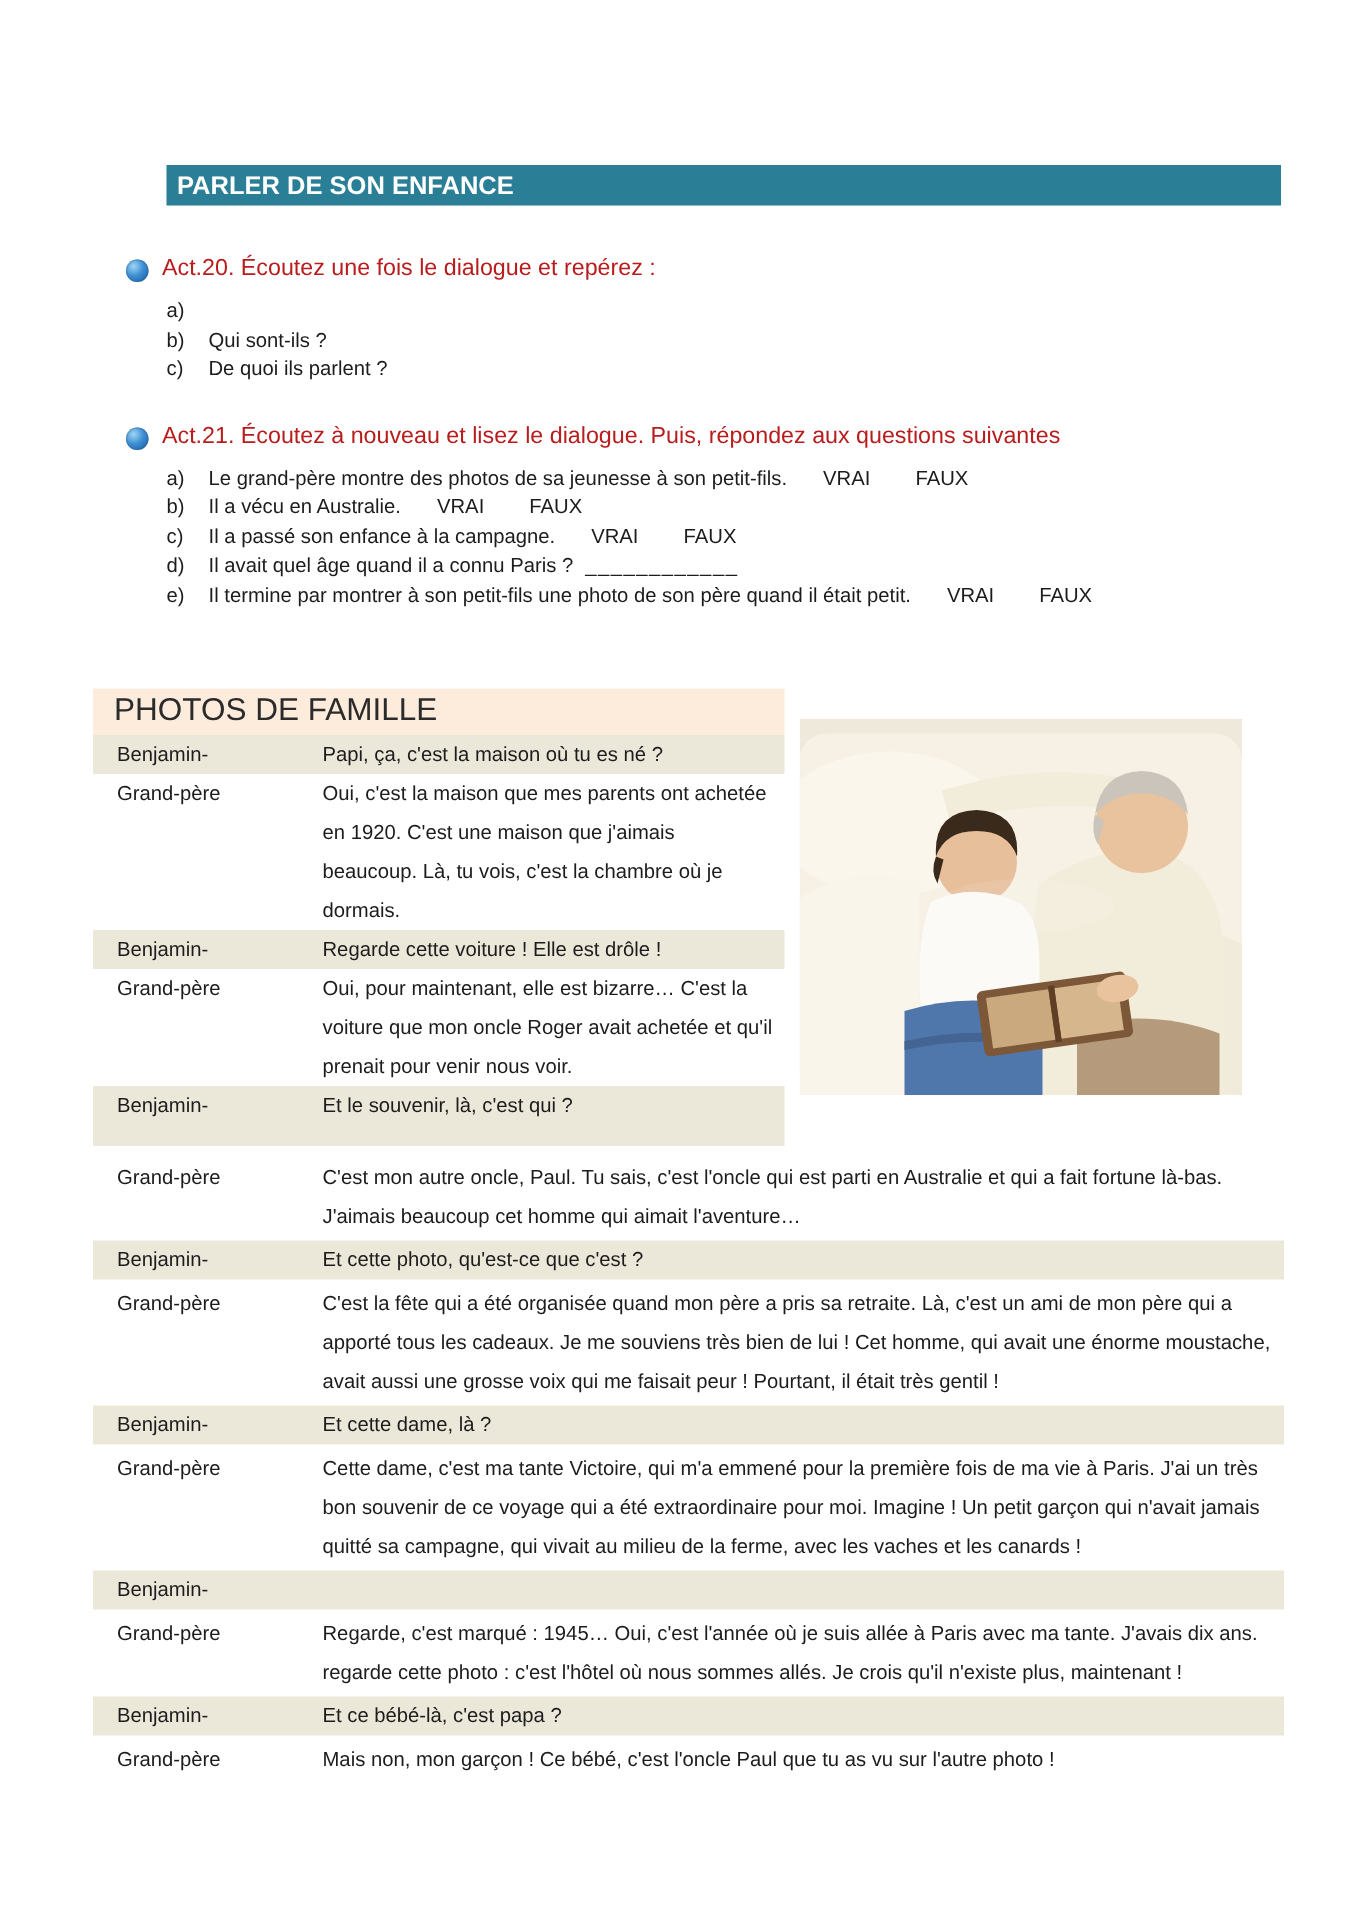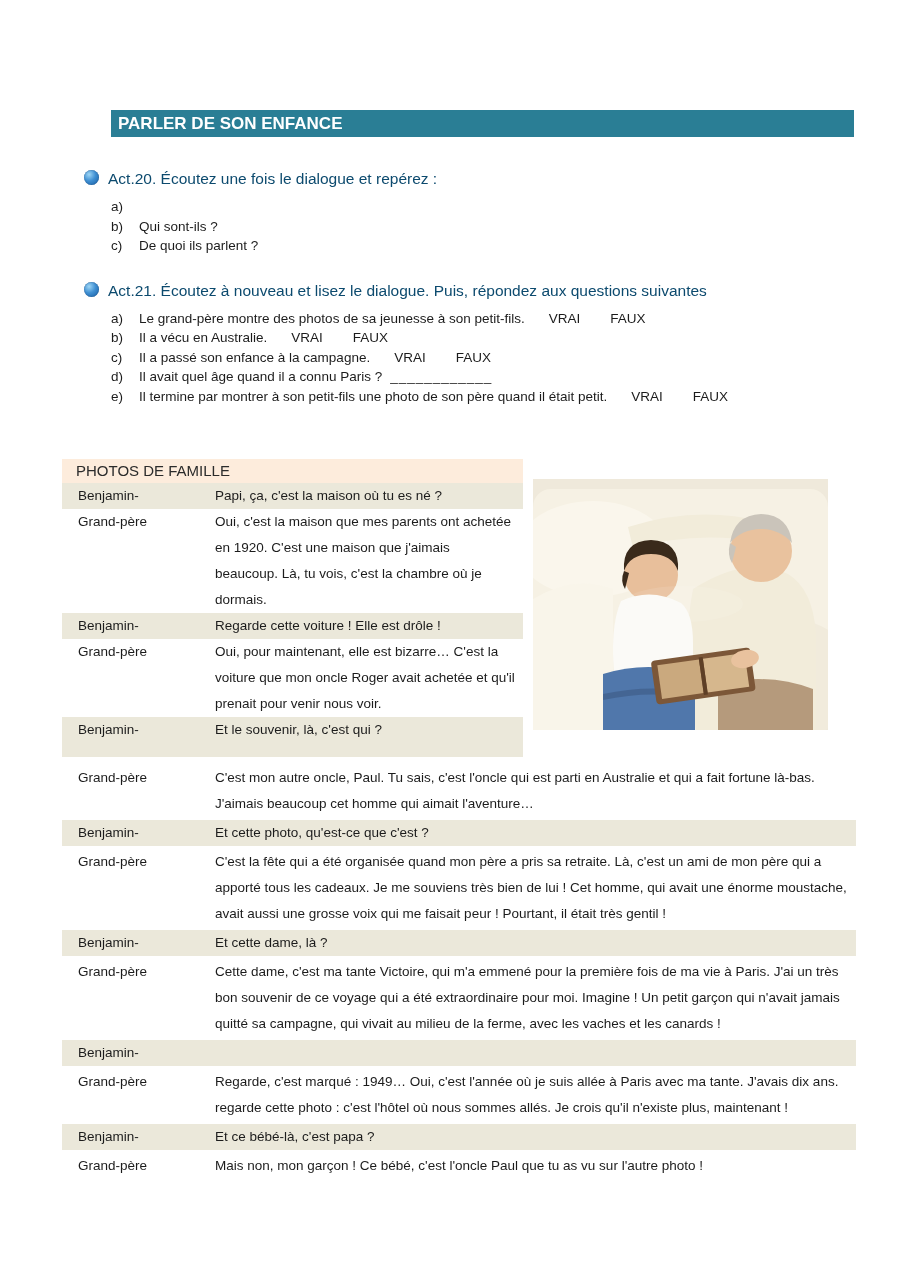--- a/index.html
+++ b/index.html
@@ -28,24 +28,24 @@
   }
 
   
   .activities {
     position:absolute;
     left:84px; top:170px;
     width:760px;
   }
   .act-heading {
     display:flex;
-    align-items:flex-start;
+    align-items:flex-end;
     gap:9px;
     font-size:15.5px;
-    color:#0c4a6e;
+    color:#b91c1c;
   }
   .audio-icon {
     width:15px; height:15px;
     border-radius:50%;
     background:radial-gradient(circle at 34% 30%, #9ed6f5 0%, #3f8fd2 45%, #155a9e 100%);
     box-shadow:inset 0 0 1px #0c3f73;
     flex-shrink:0;
   }
   .items { margin:9px 0 0 27px; }
   .item {
@@ -63,21 +63,21 @@
 
   
   .dialogue {
     position:absolute;
     left:62px; top:459px;
     width:794px;
   }
   .dlg-heading {
     width:447px;
     background:#fdecdc;
-    font-size:15px;
+    font-size:21px;
     color:#2b2b2b;
     padding:3px 0 4px 14px;
   }
   .row {
     display:flex;
     font-size:13.5px;
     line-height:26px;
   }
   .row.narrow { width:461px; }
   .row.wide   { width:794px; margin-top:3px; }
@@ -256,21 +256,21 @@
     </div>
     <div class="row wide grandpere">
       <div class="speaker">Grand-père</div>
       <div class="rowtext">Cette dame, c'est ma tante Victoire, qui m'a emmené pour la première fois de ma vie à Paris. J'ai un très bon souvenir de ce voyage qui a été extraordinaire pour moi. Imagine ! Un petit garçon qui n'avait jamais quitté sa campagne, qui vivait au milieu de la ferme, avec les vaches et les canards !</div>
     </div>
     <div class="row wide benjamin">
       <div class="speaker">Benjamin-</div>
     </div>
     <div class="row wide grandpere">
       <div class="speaker">Grand-père</div>
-      <div class="rowtext">Regarde, c'est marqué : 1949… Oui, c'est l'année où je suis allée à Paris avec ma tante. J'avais dix ans. regarde cette photo : c'est l'hôtel où nous sommes allés. Je crois qu'il n'existe plus, maintenant !</div>
+      <div class="rowtext">Regarde, c'est marqué : 1945… Oui, c'est l'année où je suis allée à Paris avec ma tante. J'avais dix ans. regarde cette photo : c'est l'hôtel où nous sommes allés. Je crois qu'il n'existe plus, maintenant !</div>
     </div>
     <div class="row wide benjamin">
       <div class="speaker">Benjamin-</div>
       <div class="rowtext">Et ce bébé-là, c'est papa ?</div>
     </div>
     <div class="row wide grandpere">
       <div class="speaker">Grand-père</div>
       <div class="rowtext">Mais non, mon garçon ! Ce bébé, c'est l'oncle Paul que tu as vu sur l'autre photo !</div>
     </div>
 

